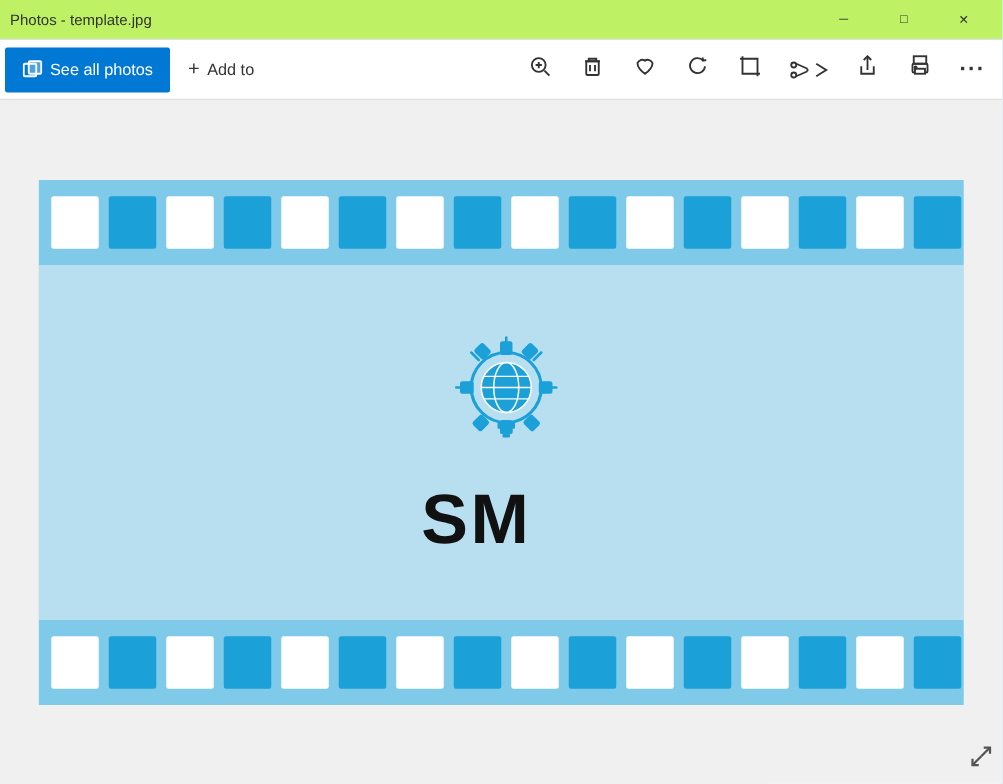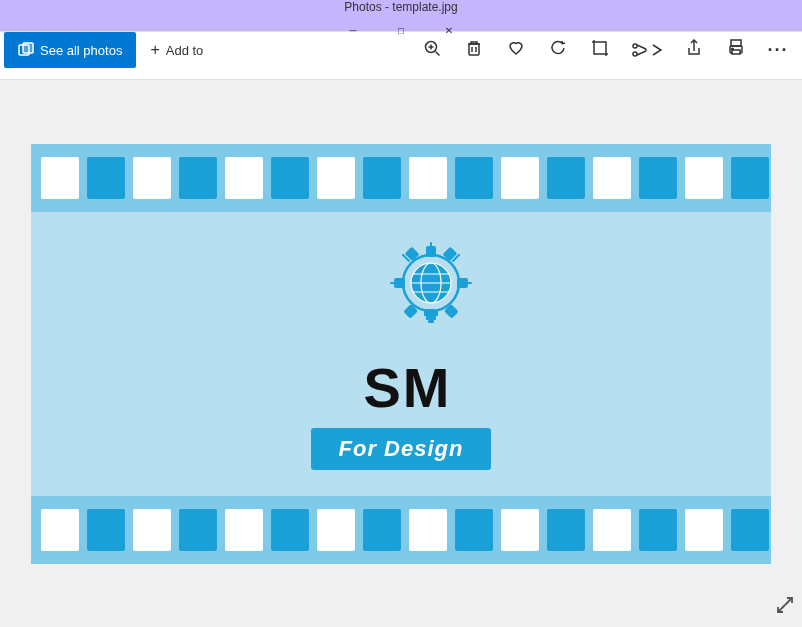--- a/index.html
+++ b/index.html
@@ -4,24 +4,23 @@
   <style>
     * { margin: 0; padding: 0; box-sizing: border-box; }
     body { font-family: 'Segoe UI', Arial, sans-serif; background: #fff; width: 802px; height: 627px; overflow: hidden; }
 
     
     .title-bar {
       display: flex;
       align-items: center;
       justify-content: space-between;
       height: 32px;
-      background: #c4b5fd;
+      background: #bef264;
       padding: 0 8px;
       border-bottom: 1px solid #e0e0e0;
-      flex-direction: column;
     }
     .title-bar-title {
       font-size: 12px;
       color: #333;
     }
     .title-bar-controls {
       display: flex;
       gap: 2px;
     }
     .title-bar-btn {
@@ -33,21 +32,21 @@
       font-size: 10px;
       cursor: pointer;
       background: none;
       border: none;
       color: #333;
     }
 
     
     .toolbar {
       display: flex;
-      align-items: flex-start;
+      align-items: center;
       height: 48px;
       background: #fff;
       padding: 0 4px;
       border-bottom: 1px solid #e0e0e0;
       gap: 2px;
     }
     .toolbar-btn-primary {
       display: flex;
       align-items: center;
       gap: 6px;
@@ -373,21 +372,20 @@
             <line x1="32" y1="0" x2="40" y2="0"></line>
             <line x1="-32" y1="0" x2="-40" y2="0"></line>
           </g>
         </svg>
 
         <div class="brand-text">
           <span>SM</span>
           <span style="display:inline-block;width:40px;"></span>
         </div>
 
-        <div class="brand-badge">For Design</div>
       </div>
     </div>
 
     <div class="film-strip bottom">
       <div class="film-hole"></div>
       <div class="film-hole blue"></div>
       <div class="film-hole"></div>
       <div class="film-hole blue"></div>
       <div class="film-hole"></div>
       <div class="film-hole blue"></div>

